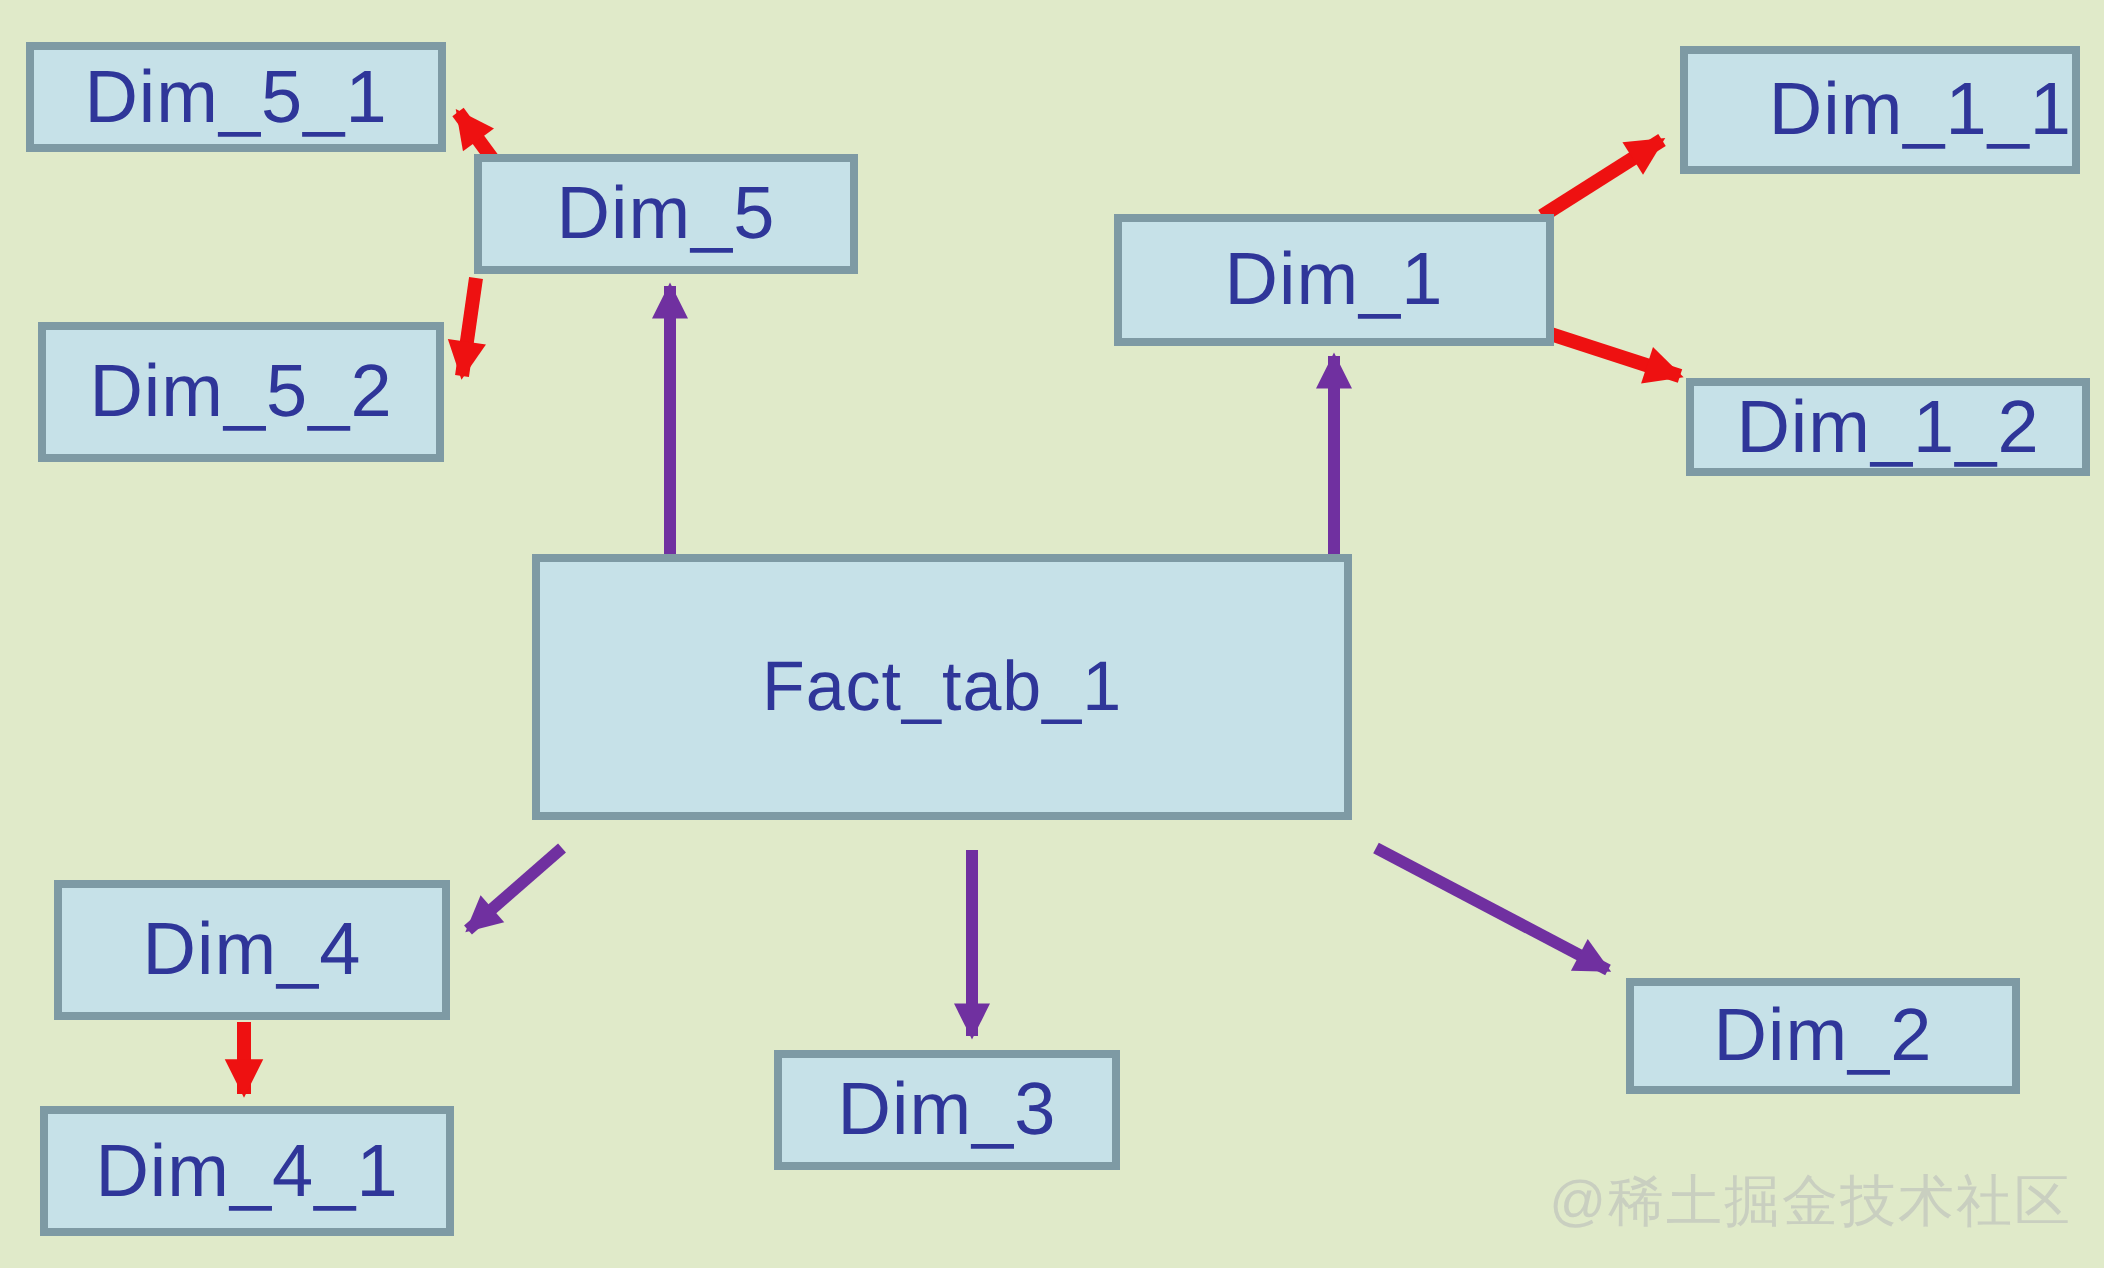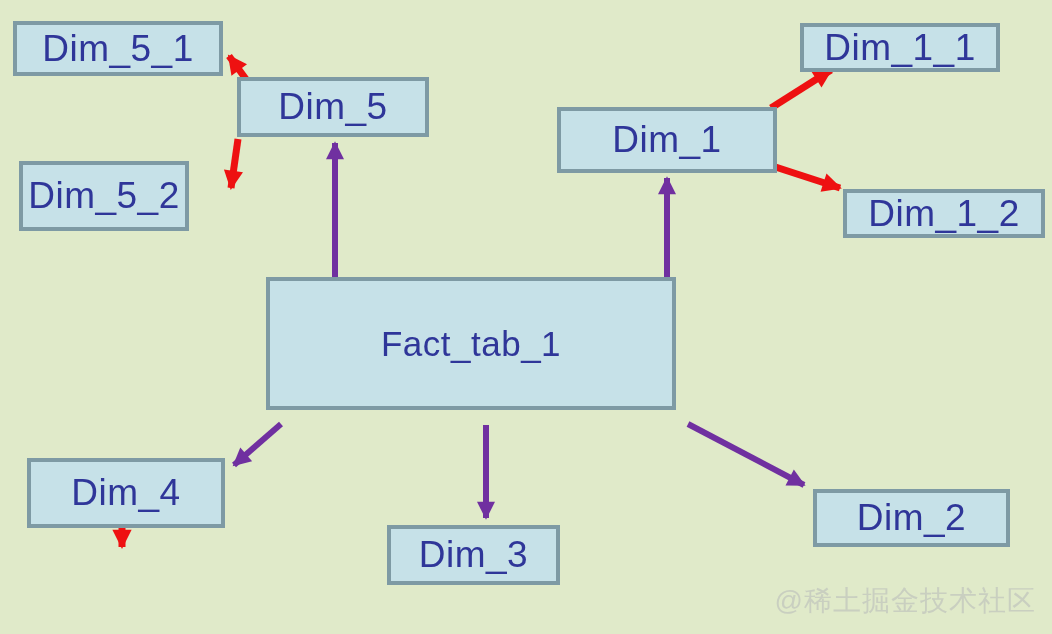--- a/index.html
+++ b/index.html
@@ -78,37 +78,40 @@
       </g>
   </svg>
 
   <div class="watermark">@稀土掘金技术社区</div>
 <div class="node fact" style="left: 266px; top: 277px; width: 410px; height: 133px;">
       <span>Fact_tab_1</span>
     </div>
     <div class="node" style="left: 557px; top: 107px; width: 220px; height: 66px;">
       <span>Dim_1</span>
     </div>
-    <div class="node" style="left: 800px; top: 23px; width: 200px; height: 49px;">
+    <div class="node" style="left: 840px; top: 23px; width: 200px; height: 64px; justify-content: flex-end;">
       <span>Dim_1_1</span>
     </div>
     <div class="node" style="left: 843px; top: 189px; width: 202px; height: 49px;">
       <span>Dim_1_2</span>
     </div>
     <div class="node" style="left: 813px; top: 489px; width: 197px; height: 58px;">
       <span>Dim_2</span>
     </div>
     <div class="node" style="left: 387px; top: 525px; width: 173px; height: 60px;">
       <span>Dim_3</span>
     </div>
-    <div class="node" style="left: 27px; top: 458px; width: 198px; height: 70px;">
+    <div class="node" style="left: 27px; top: 440px; width: 198px; height: 70px;">
       <span>Dim_4</span>
+    </div>
+    <div class="node" style="left: 20px; top: 553px; width: 207px; height: 65px;">
+      <span>Dim_4_1</span>
     </div>
     <div class="node" style="left: 237px; top: 77px; width: 192px; height: 60px;">
       <span>Dim_5</span>
     </div>
     <div class="node" style="left: 13px; top: 21px; width: 210px; height: 55px;">
       <span>Dim_5_1</span>
     </div>
-    <div class="node" style="left: 19px; top: 161px; width: 170px; height: 70px;">
+    <div class="node" style="left: 19px; top: 161px; width: 203px; height: 70px;">
       <span>Dim_5_2</span>
     </div>
   </div>
 
 </body></html>

